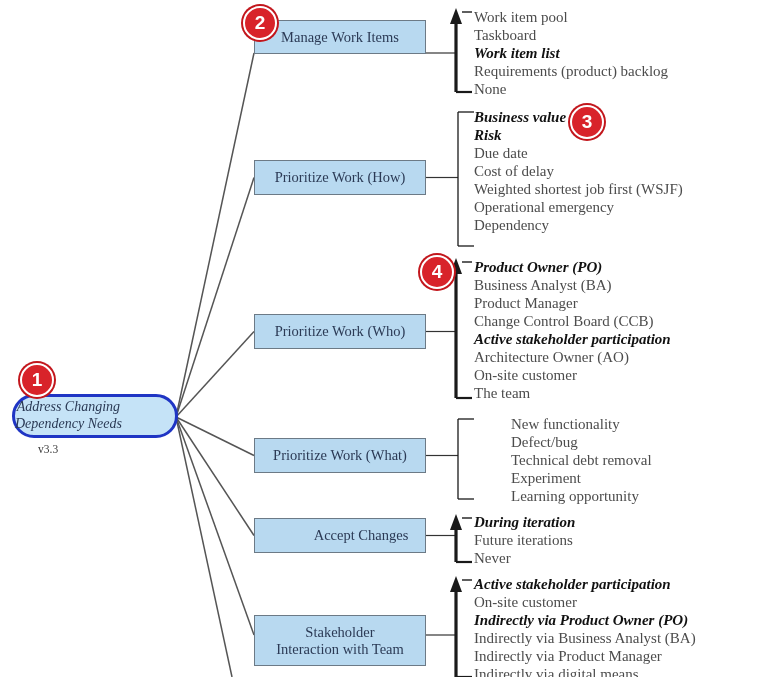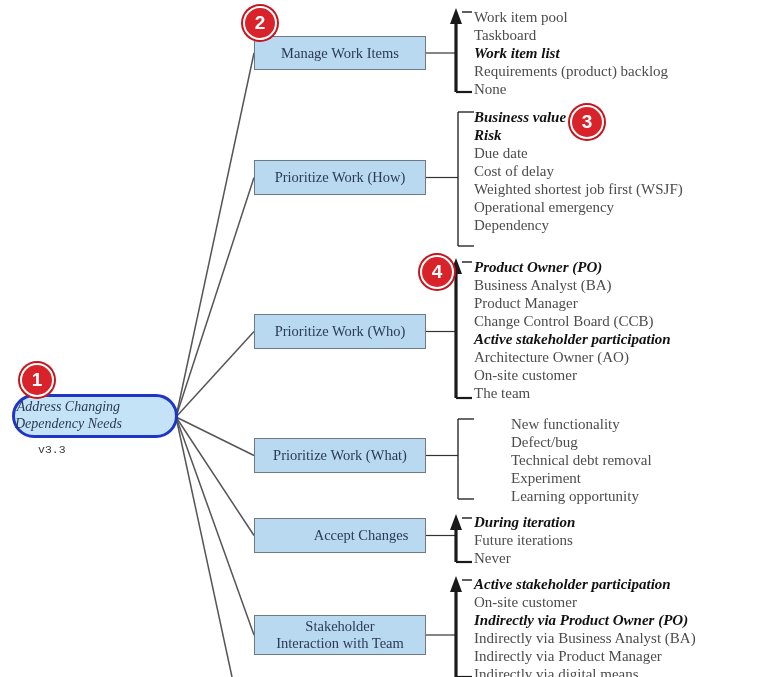--- a/index.html
+++ b/index.html
@@ -41,21 +41,21 @@
     text-align: center;
     line-height: 1.18;
     font-size: 14px;
     z-index: 5;
     font-style: italic;
   }
   .root-version {
     position: absolute;
     font-size: 11.5px;
     color: #3a3a3a;
-    font-family: Liberation Mono, monospace;
+    font-family: Liberation Serif, serif;
     z-index: 5;
   }
 
   
   .topic-box {
     position: absolute;
     box-sizing: border-box;
     background: #b8d9f0;
     border: 1px solid #6c7a86;
     color: #2b3a55;
@@ -164,21 +164,21 @@
 
   <div class="root-node" id="root-node" style="left:12px; top:394px; width:166px; height:44px;">
     <span>
       <span>Address Changing</span><br>
       <span>Dependency Needs</span>
     </span>
   </div>
   <div class="root-version" style="left:38px; top:443px;">v3.3</div>
 
   <div id="dynamic-layer">
-      <div class="topic-box" style="left: 254px; top: 36px; width: 172px; height: 34px;">
+      <div class="topic-box" style="left: 254px; top: 20px; width: 172px; height: 34px;">
         <span><span>Manage Work Items</span></span>
       </div>
       <div class="option-list" style="left: 474px; top: 8px;">
         <div class="option-item">Work item pool</div>
         <div class="option-item">Taskboard</div>
         <div class="option-item recommended">Work item list</div>
         <div class="option-item">Requirements (product) backlog</div>
         <div class="option-item">None</div>
       </div>
       <div class="topic-box" style="left: 254px; top: 160px; width: 172px; height: 35px;">
@@ -217,21 +217,21 @@
         <div class="option-item">Learning opportunity</div>
       </div>
       <div class="topic-box" style="left: 254px; top: 518px; width: 172px; height: 35px; padding-left: 42px;">
         <span><span>Accept Changes</span></span>
       </div>
       <div class="option-list" style="left: 474px; top: 513px;">
         <div class="option-item recommended">During iteration</div>
         <div class="option-item">Future iterations</div>
         <div class="option-item">Never</div>
       </div>
-      <div class="topic-box" style="left: 254px; top: 615px; width: 172px; height: 40px;">
+      <div class="topic-box" style="left: 254px; top: 615px; width: 172px; height: 51px;">
         <span><span>Stakeholder</span><br><span>Interaction with Team</span></span>
       </div>
       <div class="option-list" style="left: 474px; top: 575px;">
         <div class="option-item recommended">Active stakeholder participation</div>
         <div class="option-item">On-site customer</div>
         <div class="option-item recommended">Indirectly via Product Owner (PO)</div>
         <div class="option-item">Indirectly via Business Analyst (BA)</div>
         <div class="option-item">Indirectly via Product Manager</div>
         <div class="option-item">Indirectly via digital means</div>
       </div>

